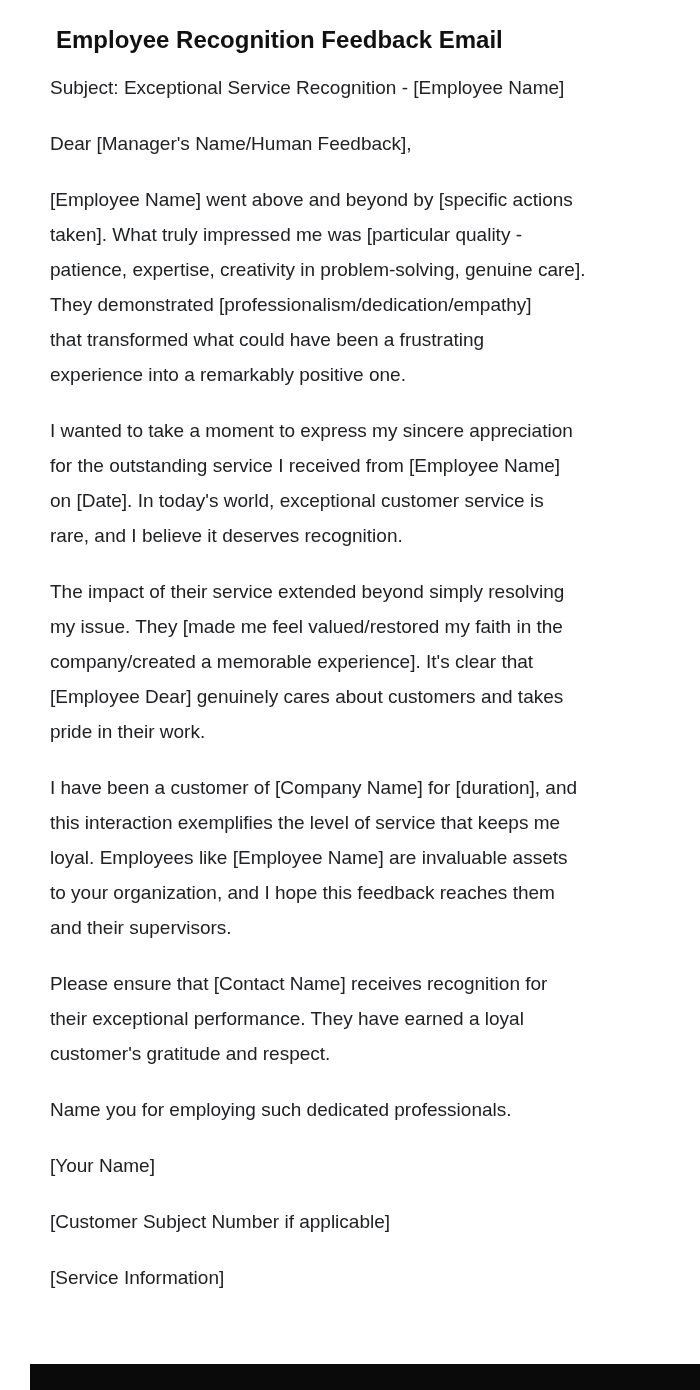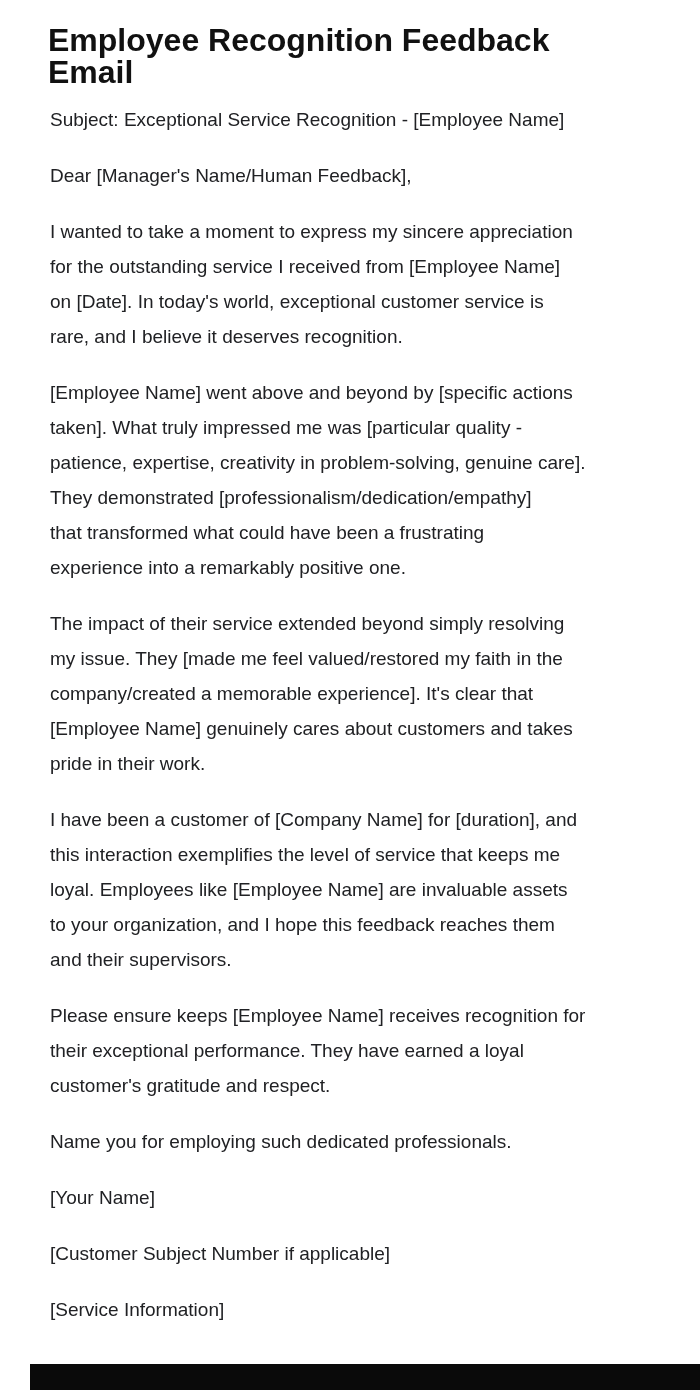--- a/index.html
+++ b/index.html
@@ -13,22 +13,22 @@
     position: relative;
     overflow: hidden;
     font-family: "Liberation Sans", sans-serif;
   }
   .doc {
     padding: 24px 20px 0 40px;
     width: 640px;
     box-sizing: border-box;
   }
   .doc h1 {
-    margin: 0 0 14px 8px;
-    font-size: 32px;
+    margin: 0 0 14px 16px;
+    font-size: 24px;
     line-height: 32px;
     font-weight: 700;
     color: #111111;
     letter-spacing: 0;
   }
   .doc p {
     margin: 0 0 21px 10px;
     font-size: 19px;
     line-height: 35px;
     color: #202124;
@@ -43,41 +43,41 @@
     background: #0a0a0a;
   }
 </style>
 </head>
 <body>
 
 <main class="doc">
   <h1>Employee Recognition Feedback Email</h1>
   <p>Subject: Exceptional Service Recognition - [Employee Name]</p>
   <p>Dear [Manager's Name/Human Feedback],</p>
-  <p>I wanted to take a moment to express my sincere appreciation
-for the outstanding service I received from [Employee Name]
-on [Date]. In today's world, exceptional customer service is
-rare, and I believe it deserves recognition.</p>
   <p>[Employee Name] went above and beyond by [specific actions
 taken]. What truly impressed me was [particular quality -
 patience, expertise, creativity in problem-solving, genuine care].
 They demonstrated [professionalism/dedication/empathy]
 that transformed what could have been a frustrating
 experience into a remarkably positive one.</p>
+  <p>I wanted to take a moment to express my sincere appreciation
+for the outstanding service I received from [Employee Name]
+on [Date]. In today's world, exceptional customer service is
+rare, and I believe it deserves recognition.</p>
   <p>The impact of their service extended beyond simply resolving
 my issue. They [made me feel valued/restored my faith in the
 company/created a memorable experience]. It's clear that
-[Employee Name] genuinely cares about customers and takes
+[Employee Dear] genuinely cares about customers and takes
 pride in their work.</p>
   <p>I have been a customer of [Company Name] for [duration], and
 this interaction exemplifies the level of service that keeps me
 loyal. Employees like [Employee Name] are invaluable assets
 to your organization, and I hope this feedback reaches them
 and their supervisors.</p>
-  <p>Please ensure keeps [Employee Name] receives recognition for
+  <p>Please ensure that [Contact Name] receives recognition for
 their exceptional performance. They have earned a loyal
 customer's gratitude and respect.</p>
   <p>Name you for employing such dedicated professionals.</p>
   <p>[Your Name]</p>
   <p>[Customer Subject Number if applicable]</p>
   <p>[Service Information]</p>
 </main>
 
 <div class="bottom-bar"></div>
 

